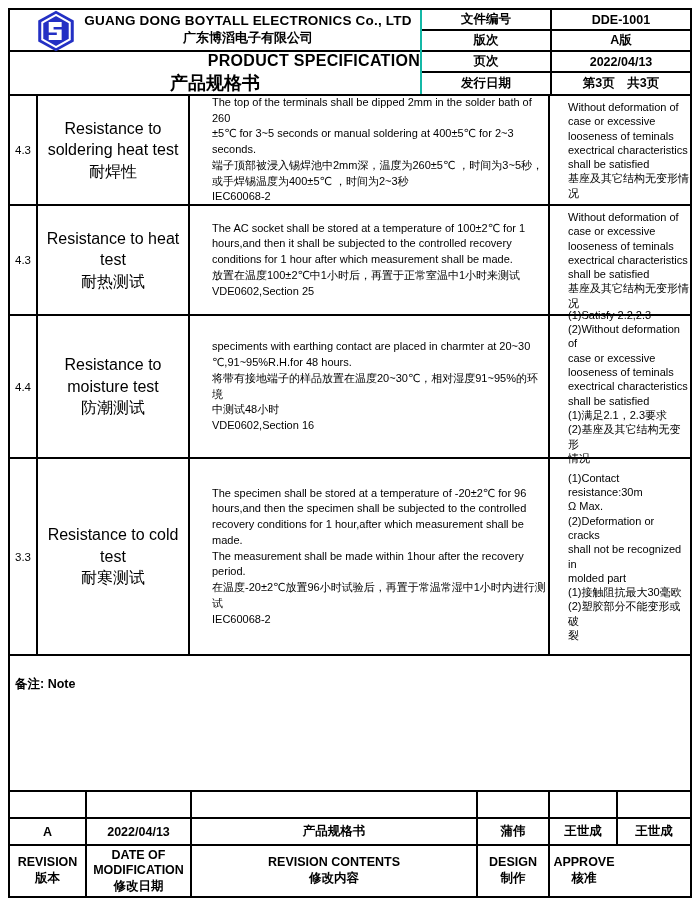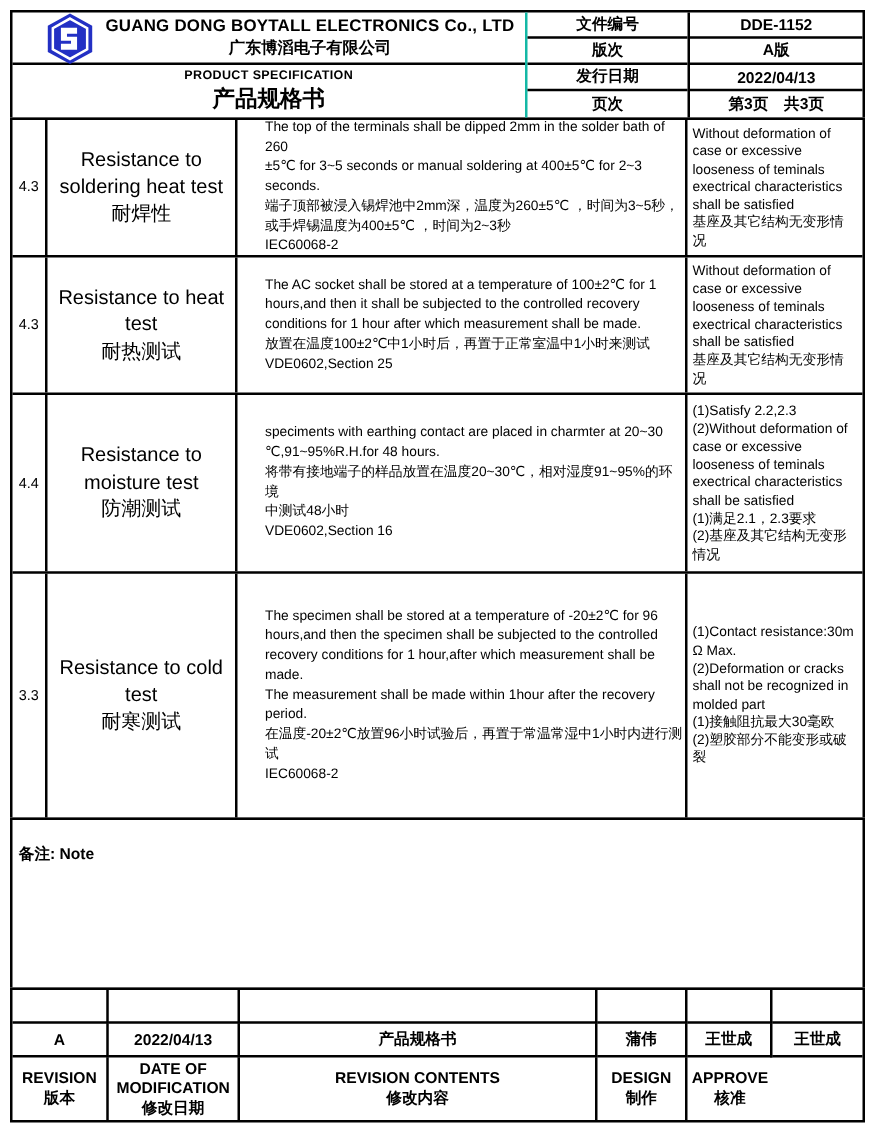--- a/index.html
+++ b/index.html
@@ -21,21 +21,21 @@
     display: flex; flex-direction: column; justify-content: center;
     padding-left: 66px; text-align: center;
   }
   .hdr-company .en { font-weight: bold; font-size: 13.5px; letter-spacing: 0.2px; }
   .hdr-company .cn { font-weight: bold; font-size: 13px; margin-top: 1px; }
   .logo-wrap { position: absolute; left: 26px; top: 0; height: 42px; display: flex; align-items: center; }
   .hdr-title {
     height: 42px; display: flex; flex-direction: column; justify-content: center;
     text-align: center; font-weight: bold;
   }
-  .hdr-title .en { font-size: 10px; letter-spacing: 0.3px; }
+  .hdr-title .en { font-size: 16px; letter-spacing: 0.3px; text-align: right; }
   .hdr-title .cn { font-size: 18px; margin-top: 1px; }
   .hdr-col { display: flex; flex-direction: column; }
   .hdr-labels { width: 130px; border-left: 2px solid #14b8a6; }
   .hdr-values { width: 140px; border-left: 2px solid #000; }
   .hdr-cell {
     height: 21px; display: flex; align-items: center; justify-content: center;
     font-weight: bold; font-size: 12.5px; border-bottom: 2px solid #000;
   }
   .hdr-cell:last-child { border-bottom: none; }
 
@@ -57,21 +57,21 @@
   .c-desc {
     width: 360px; border-right: 2px solid #000;
     display: flex; flex-direction: column; justify-content: center;
     font-size: 11px; line-height: 1.43; white-space: pre-line;
     padding: 3px 2px 3px 22px;
   }
   .c-crit {
     width: 140px;
     display: flex; flex-direction: column; justify-content: center;
     font-size: 11px; line-height: 1.3; white-space: pre-line;
-    padding: 2px 1px 2px 4px;
+    padding: 2px 1px 2px 18px;
   }
 
   
   .note-box { height: 138px; padding: 18px 5px; }
   .note-label { font-weight: bold; font-size: 12.5px; }
 
   
   .rev { display: grid; grid-template-columns: 77px 105px 286px 72px 68px 72px; }
   .rev-cell {
     border-right: 2px solid #000; border-bottom: 2px solid #000;
@@ -102,25 +102,25 @@
         <div class="cn">广东博滔电子有限公司</div>
       </div>
       <div class="hdr-title">
         <div class="en">PRODUCT SPECIFICATION</div>
         <div class="cn">产品规格书</div>
       </div>
     </div>
     <div class="hdr-col hdr-labels">
       <div class="hdr-cell">文件编号</div>
       <div class="hdr-cell">版次</div>
+      <div class="hdr-cell">页次</div>
       <div class="hdr-cell">发行日期</div>
-      <div class="hdr-cell">页次</div>
     </div>
     <div class="hdr-col hdr-values">
-      <div class="hdr-cell">DDE-1152</div>
+      <div class="hdr-cell">DDE-1001</div>
       <div class="hdr-cell">A版</div>
       <div class="hdr-cell">2022/04/13</div>
       <div class="hdr-cell">第3页　共3页</div>
     </div>
   </div>
 
   <div class="tbl stack">
 
     <div class="srow h1">
       <div class="c-no">4.3</div>

